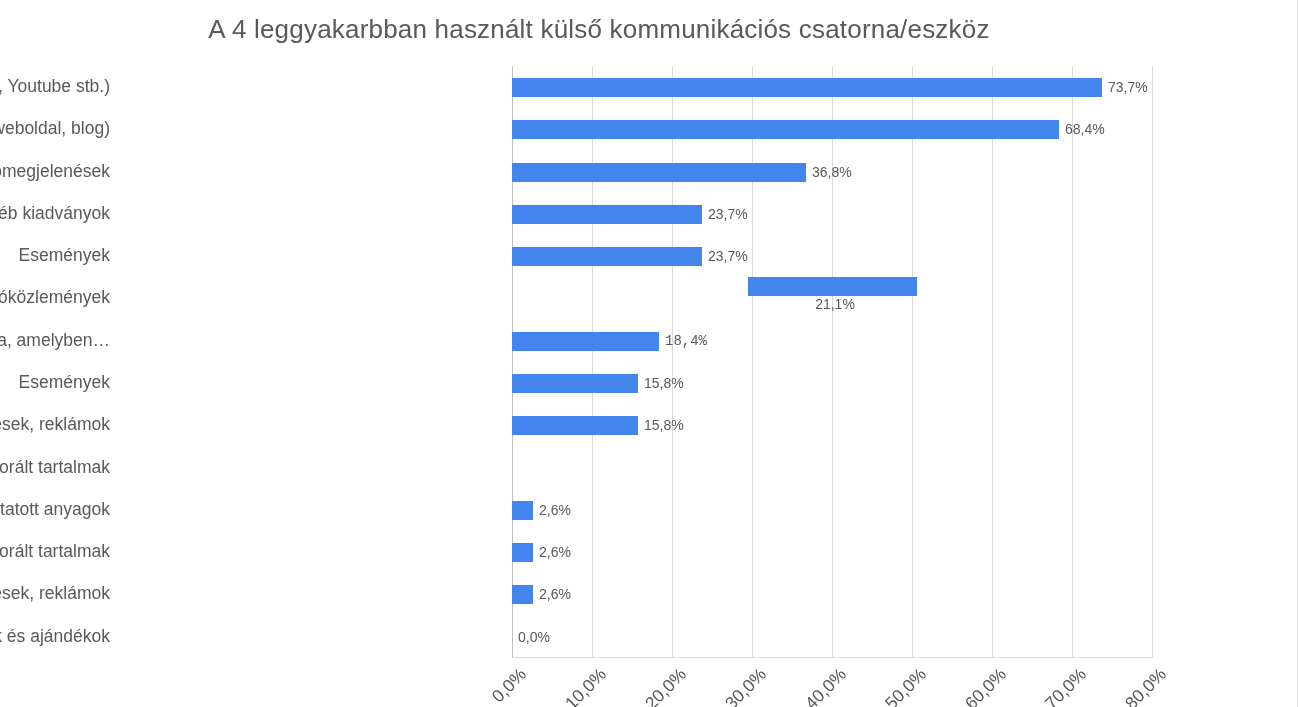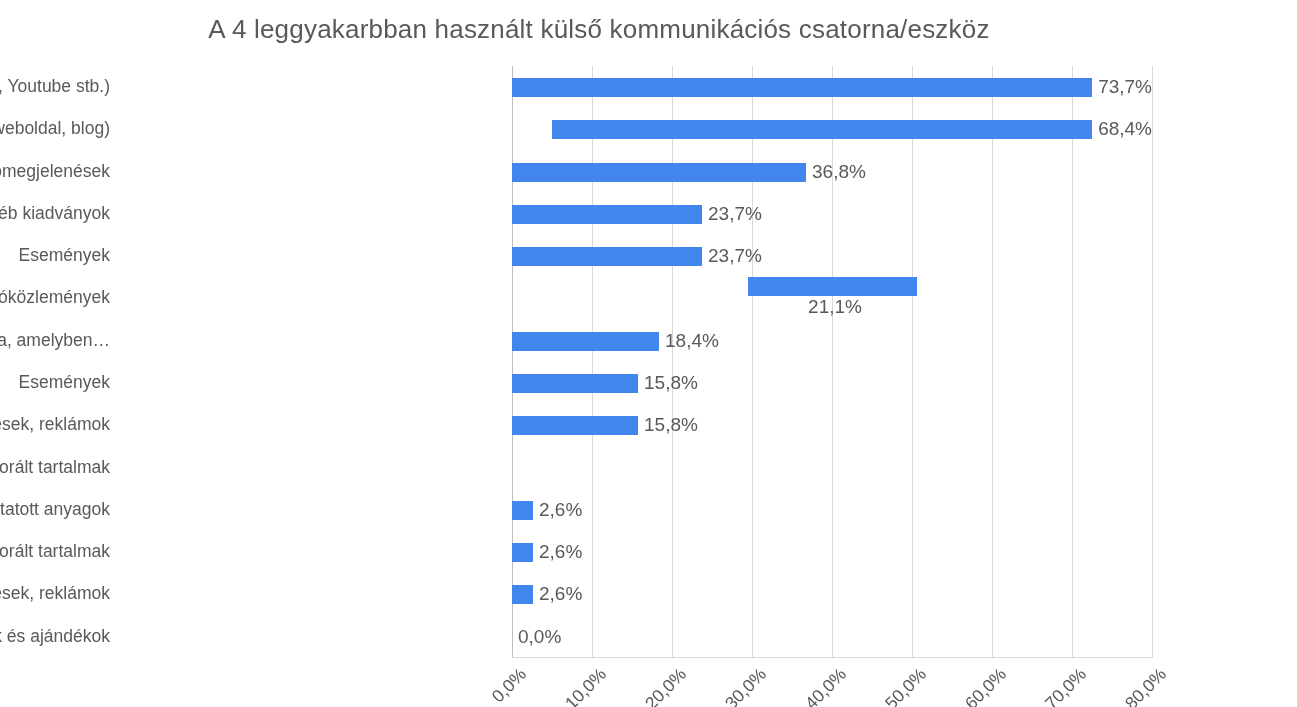--- a/index.html
+++ b/index.html
@@ -75,21 +75,21 @@
     left: 0;
     right: 0;
     display: flex;
     align-items: center;
   }
   .bar {
     height: 19px;
     background: #4285ed;
   }
   .bar-label {
-    font-size: 19px;
+    font-size: 14px;
     color: #595959;
     margin-left: 6px;
     white-space: nowrap;
   }
   .cat-label {
     position: absolute;
     right: 1188px;
     text-align: right;
     font-size: 17.5px;
     color: #595959;
@@ -124,41 +124,41 @@
       <div class="gridline" style="left: 240px;"></div>
       <div class="gridline" style="left: 320px;"></div>
       <div class="gridline" style="left: 400px;"></div>
       <div class="gridline" style="left: 480px;"></div>
       <div class="gridline" style="left: 560px;"></div>
       <div class="gridline" style="left: 640px;"></div>
       <div class="bar-row" style="top: 0px; height: 42.2857px;">
         <div class="bar" style="width: 590px; background: rgb(66, 133, 237);"></div>
         <div class="bar-label">73,7%</div>
       </div>
-      <div class="bar-row" style="top: 42px; height: 42.2857px; margin-left: 40px;">
+      <div class="bar-row" style="top: 42px; height: 42.2857px;">
         <div class="bar" style="width: 547px; background: rgb(66, 133, 237);"></div>
         <div class="bar-label">68,4%</div>
       </div>
       <div class="bar-row" style="top: 85px; height: 42.2857px;">
         <div class="bar" style="width: 294px; background: rgb(66, 133, 237);"></div>
         <div class="bar-label">36,8%</div>
       </div>
       <div class="bar-row" style="top: 127px; height: 42.2857px;">
         <div class="bar" style="width: 190px; background: rgb(66, 133, 237);"></div>
         <div class="bar-label">23,7%</div>
       </div>
       <div class="bar-row" style="top: 169px; height: 42.2857px;">
         <div class="bar" style="width: 190px; background: rgb(66, 133, 237);"></div>
         <div class="bar-label">23,7%</div>
       </div>
       <div class="bar-row" style="top: 211px; height: 42.2857px; flex-direction: column;">
         <div class="bar" style="width: 169px; background: rgb(66, 133, 237);"></div>
         <div class="bar-label">21,1%</div>
       </div>
-      <div class="bar-row" style="top: 254px; height: 42.2857px;">
+      <div class="bar-row" style="top: 254px; height: 42.2857px; font-family: Liberation Mono, monospace;">
         <div class="bar" style="width: 147px; background: rgb(66, 133, 237);"></div>
         <div class="bar-label">18,4%</div>
       </div>
       <div class="bar-row" style="top: 296px; height: 42.2857px;">
         <div class="bar" style="width: 126px; background: rgb(66, 133, 237);"></div>
         <div class="bar-label">15,8%</div>
       </div>
       <div class="bar-row" style="top: 338px; height: 42.2857px;">
         <div class="bar" style="width: 126px; background: rgb(66, 133, 237);"></div>
         <div class="bar-label">15,8%</div>

